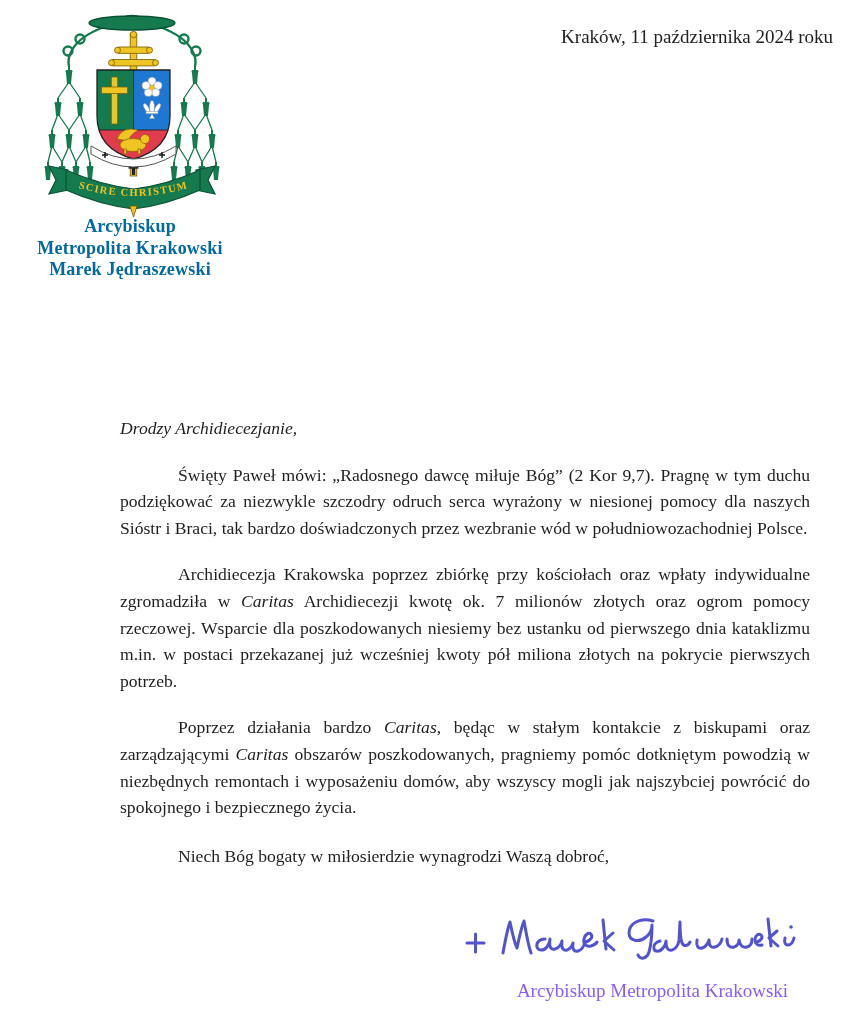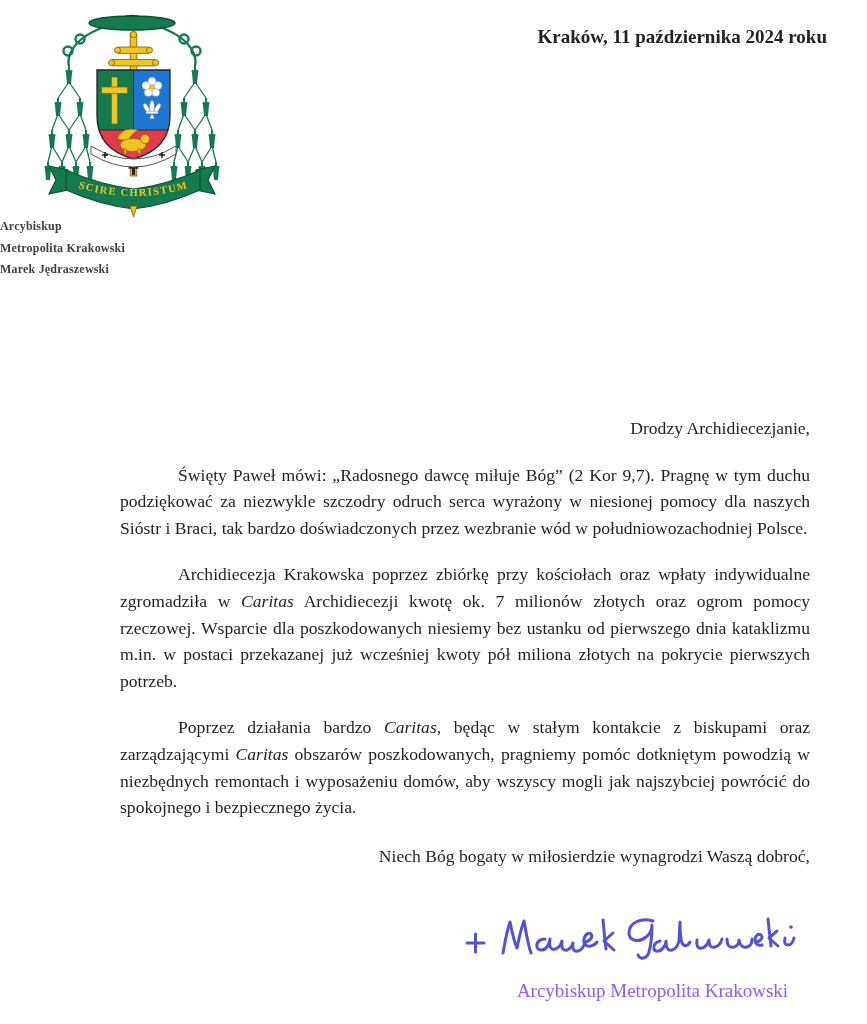--- a/index.html
+++ b/index.html
@@ -3,34 +3,34 @@
 <meta charset="utf-8">
 <style>
   html,body{margin:0;padding:0;background:#ffffff;}
   .page{
     position:relative;width:867px;height:1024px;background:#ffffff;overflow:hidden;
     font-family:"Liberation Serif","DejaVu Serif",serif;color:var(--ink,#1f1f1f);
   }
   
   .crest{position:absolute;left:42px;top:8px;width:180px;height:210px;}
   .letterhead-name{
-    position:absolute;left:0;top:216px;width:260px;text-align:left;
-    font-weight:bold;font-size:12px;line-height:21.5px;letter-spacing:.2px;color:#404040;
+    position:absolute;left:0;top:216px;width:260px;text-align:center;
+    font-weight:bold;font-size:18px;line-height:21.5px;letter-spacing:.2px;color:#0369a1;
   }
   .letter-date{
-    position:absolute;top:26px;right:40px;font-size:19px;color:#222;font-weight:bold;
+    position:absolute;top:26px;right:34px;font-size:19px;color:#222;
   }
   
   .letter-body{
     position:absolute;left:120px;right:57px;top:415px;
     font-size:17.6px;line-height:26.6px;text-align:justify;
   }
-  .salutation{margin:0;text-align:right;}
+  .salutation{margin:0;text-align:left;font-style:italic;}
   .para{margin:20px 0 0 0;text-indent:58px;}
-  .closing{margin:22px 0 0 0;text-indent:58px;text-align:right;}
+  .closing{margin:22px 0 0 0;text-indent:58px;text-align:left;}
   .it{font-style:italic;margin-top:9px;}
   
   .signature-svg{position:absolute;left:455px;top:906px;width:345px;height:62px;}
   .signature-caption{
     position:absolute;left:480px;top:980px;width:345px;text-align:center;
     font-size:19px;color:#8b5cf6;
   }
   
   .fill-green{fill:var(--crest_green,#157a4e);}
   .stroke-green{stroke:var(--crest_green,#157a4e);}

